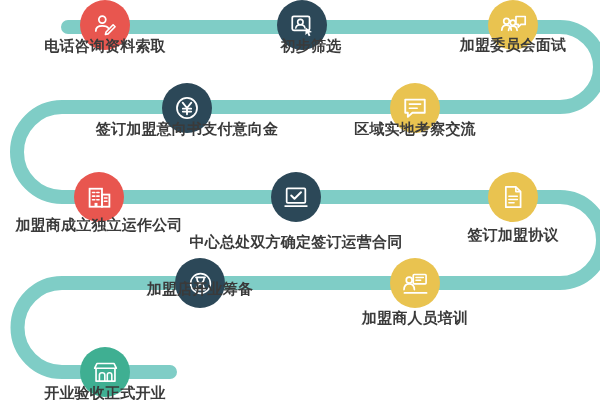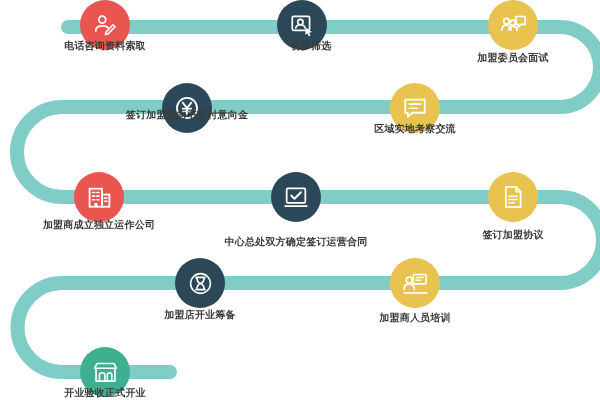--- a/index.html
+++ b/index.html
@@ -39,21 +39,21 @@
     box-sizing: border-box;
   }
   .node-circle svg {
     display: block;
   }
   .node-label {
     position: absolute;
     left: 50%;
     transform: translateX(-50%);
     white-space: nowrap;
-    font-size: 10px;
+    font-size: 15px;
     font-weight: bold;
     color: #3a3a3a;
     letter-spacing: 0.2px;
     text-align: center;
     line-height: 12px;
   }
 </style>
 </head>
 <body>
 
@@ -99,34 +99,34 @@
   <div class="node" style="left:513px; top:25px;">
     <div class="node-circle" style="left:-25px; top:-25px; width:50px; height:50px; background:#E9C350;">
       <svg width="27" height="27" viewBox="0 0 24 24">
         <circle cx="5.8" cy="8.2" r="2.5" fill="none" stroke="#fff" stroke-width="1.5"></circle>
         <path d="M1.6 16.2 Q1.8 11.7 5.8 11.7 Q9.8 11.7 10 16.2" fill="none" stroke="#fff" stroke-width="1.5" stroke-linecap="round"></path>
         <circle cx="11.4" cy="9.6" r="2.3" fill="none" stroke="#fff" stroke-width="1.5"></circle>
         <path d="M7.6 16.4 Q7.8 12.6 11.4 12.6 Q15 12.6 15.2 16.4" fill="none" stroke="#fff" stroke-width="1.5" stroke-linecap="round"></path>
         <path d="M14.2 4 H22.4 V11 H18.6 L16.2 13.4 V11 H14.2 Z" fill="none" stroke="#fff" stroke-width="1.5" stroke-linejoin="round"></path>
       </svg>
     </div>
-    <div class="node-label" style="top:27px;font-family:Liberation Serif, serif;">加盟委员会面试</div>
+    <div class="node-label" style="top:14px;font-family:Liberation Serif, serif;">加盟委员会面试</div>
   </div>
 
   <div class="node" style="left:187px; top:108px;">
     <div class="node-circle" style="left:-25px; top:-25px; width:50px; height:50px; background:#2C4858;">
       <svg width="28" height="28" viewBox="0 0 24 24">
         <circle cx="12" cy="12" r="8.6" fill="none" stroke="#fff" stroke-width="1.5"></circle>
         <path d="M8.3 7.4 L12 12 L15.7 7.4" fill="none" stroke="#fff" stroke-width="1.6" stroke-linecap="round" stroke-linejoin="round"></path>
         <path d="M8.4 12.6 H15.6" stroke="#fff" stroke-width="1.5" stroke-linecap="round"></path>
         <path d="M8.4 15.1 H15.6" stroke="#fff" stroke-width="1.5" stroke-linecap="round"></path>
         <path d="M12 12 V17.4" stroke="#fff" stroke-width="1.6" stroke-linecap="round"></path>
       </svg>
     </div>
-    <div class="node-label" style="top:1px;">签订加盟意向书支付意向金</div>
+    <div class="node-label" style="top:15px;">签订加盟意向书支付意向金</div>
   </div>
 
   <div class="node" style="left:415px; top:108px;">
     <div class="node-circle" style="left:-25px; top:-25px; width:50px; height:50px; background:#E9C350;">
       <svg width="26" height="26" viewBox="0 0 24 24">
         <path d="M3 4.2 H21 V16.4 H9.6 L5.4 20.2 V16.4 H3 Z" fill="none" stroke="#fff" stroke-width="1.7" stroke-linejoin="round"></path>
         <path d="M6.8 8.4 H17.2" stroke="#fff" stroke-width="1.5" stroke-linecap="round"></path>
         <path d="M6.8 12.2 H14" stroke="#fff" stroke-width="1.5" stroke-linecap="round"></path>
       </svg>
     </div>
@@ -170,21 +170,21 @@
 
   <div class="node" style="left:200px; top:283px;">
     <div class="node-circle" style="left:-25px; top:-25px; width:50px; height:50px; background:#2C4858;">
       <svg width="27" height="27" viewBox="0 0 24 24">
         <circle cx="12" cy="12" r="8.8" fill="none" stroke="#fff" stroke-width="1.4"></circle>
         <path d="M8 6.6 H16 M8 17.4 H16" stroke="#fff" stroke-width="1.6" stroke-linecap="round"></path>
         <path d="M8.8 6.6 Q8.8 11 12 12 Q15.2 11 15.2 6.6" fill="none" stroke="#fff" stroke-width="1.5" stroke-linejoin="round"></path>
         <path d="M8.8 17.4 Q8.8 13 12 12 Q15.2 13 15.2 17.4" fill="none" stroke="#fff" stroke-width="1.5" stroke-linejoin="round"></path>
       </svg>
     </div>
-    <div class="node-label" style="top:26px;">加盟店开业筹备</div>
+    <div class="node-label" style="top:0;">加盟店开业筹备</div>
   </div>
 
   <div class="node" style="left:415px; top:283px;">
     <div class="node-circle" style="left:-25px; top:-25px; width:50px; height:50px; background:#E9C350;">
       <svg width="27" height="27" viewBox="0 0 24 24">
         <rect x="10" y="4" width="11.4" height="8.4" rx="0.8" fill="none" stroke="#fff" stroke-width="1.5"></rect>
         <path d="M12.4 6.6 H19 M12.4 9.2 H16.6" stroke="#fff" stroke-width="1.3" stroke-linecap="round"></path>
         <circle cx="6.4" cy="9" r="2.6" fill="none" stroke="#fff" stroke-width="1.5"></circle>
         <path d="M1.8 17.4 Q2 12.4 6.4 12.4 Q10.8 12.4 11 17.4" fill="none" stroke="#fff" stroke-width="1.5" stroke-linecap="round"></path>
         <path d="M2.2 20.4 H21.8" stroke="#fff" stroke-width="1.6" stroke-linecap="round"></path>

